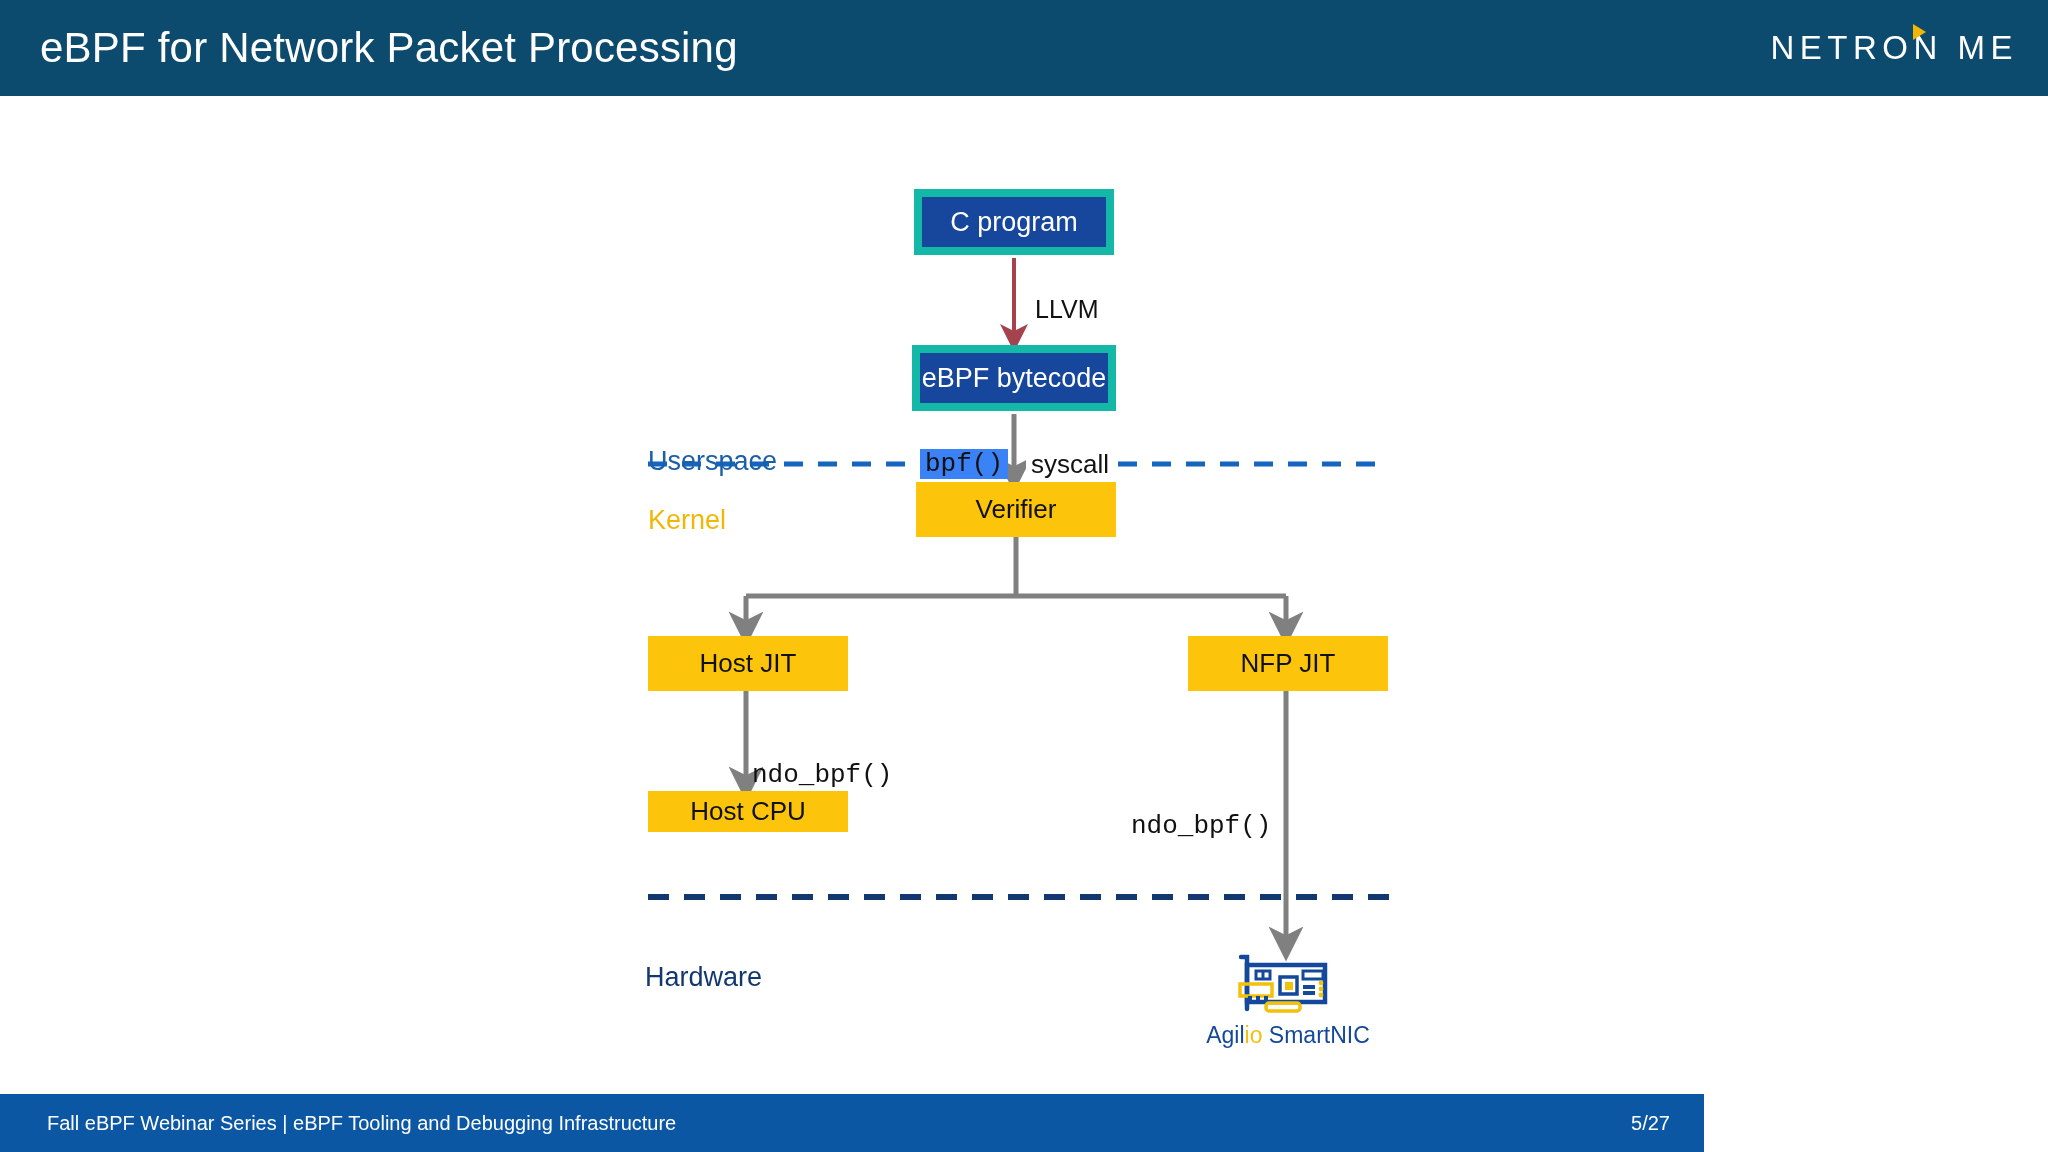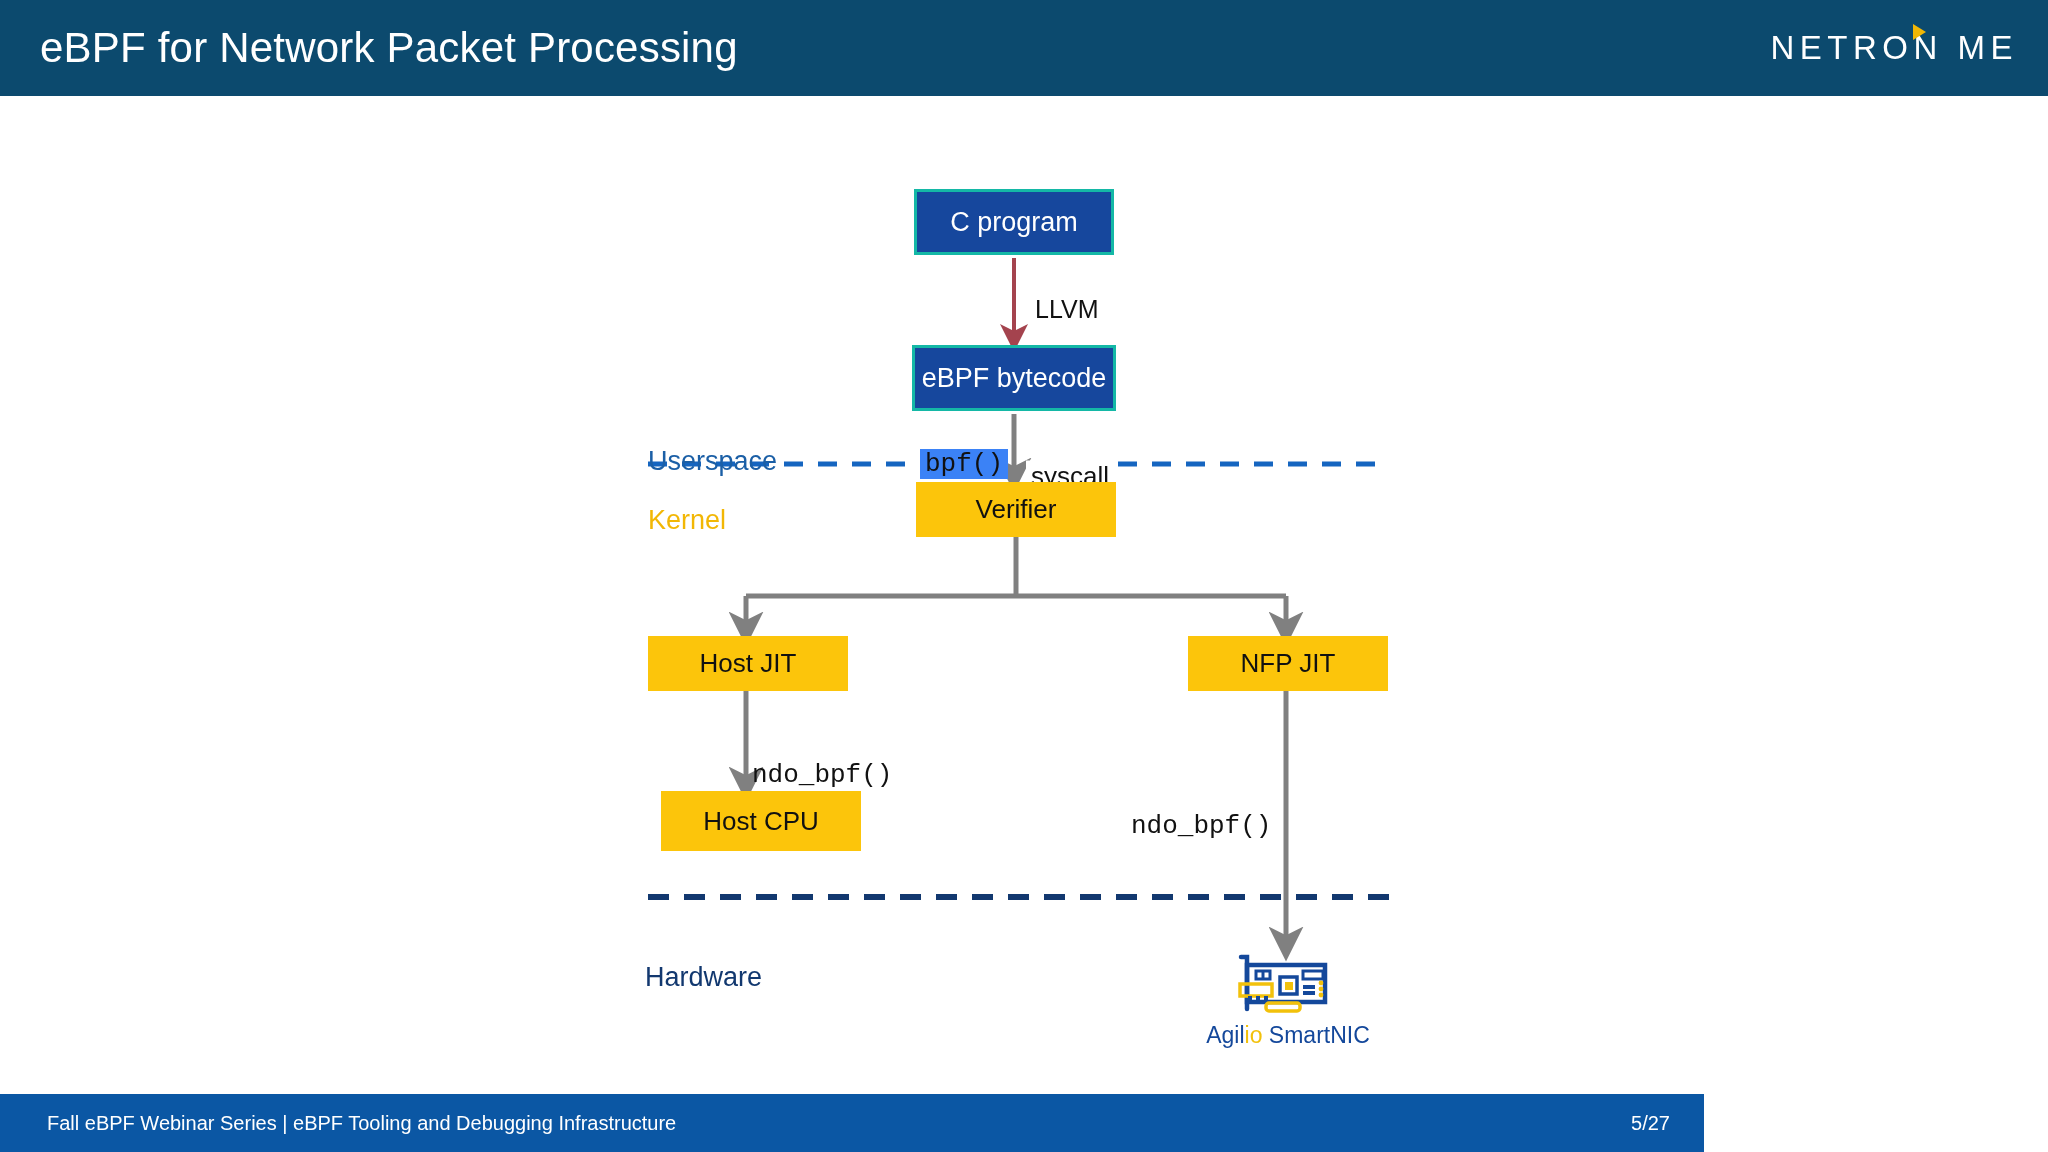--- a/index.html
+++ b/index.html
@@ -105,36 +105,36 @@
   .node {
     position: absolute;
     box-sizing: border-box;
     display: flex;
     align-items: center;
     justify-content: center;
     white-space: nowrap;
   }
   .node-blue {
     background: #16479D;
-    border: 3px solid #14b8a6;
+    border: 8px solid #14b8a6;
     color: #ffffff;
     font-size: 27px;
   }
   .node-yellow {
     background: #FCC50B;
     color: #111111;
     font-size: 26px;
   }
 
   #node-c-program    { left: 914px; top:  93px; width: 200px; height: 66px; }
   #node-ebpf         { left: 912px; top: 249px; width: 204px; height: 66px; }
   #node-verifier     { left: 916px; top: 386px; width: 200px; height: 55px; }
   #node-host-jit     { left: 648px; top: 540px; width: 200px; height: 55px; }
   #node-nfp-jit      { left: 1188px; top: 540px; width: 200px; height: 55px; }
-  #node-host-cpu     { left: 648px; top: 695px; width: 200px; height: 60px; margin-left: 13px; }
+  #node-host-cpu     { left: 648px; top: 695px; width: 200px; height: 41px; }
 
   
   .label {
     position: absolute;
     white-space: nowrap;
   }
   .label-userspace {
     left: 648px; top: 365px;
     transform: translateY(-50%);
     color: #1B5FA6;
@@ -161,21 +161,21 @@
   .label-bpf {
     left: 920px; top: 368px;
     transform: translateY(-50%);
     color: #111111;
     font-size: 26px;
     font-family: "Liberation Mono", monospace;
     background: #3b82f6;
     padding: 0 5px;
   }
   .label-syscall {
-    left: 1026px; top: 380px;
+    left: 1026px; top: 368px;
     transform: translateY(-50%);
     color: #111111;
     font-size: 26px;
     background: #ffffff;
     padding: 0 5px;
   }
   .label-ndo-left {
     left: 752px; top: 679px;
     transform: translateY(-50%);
     color: #111111;

